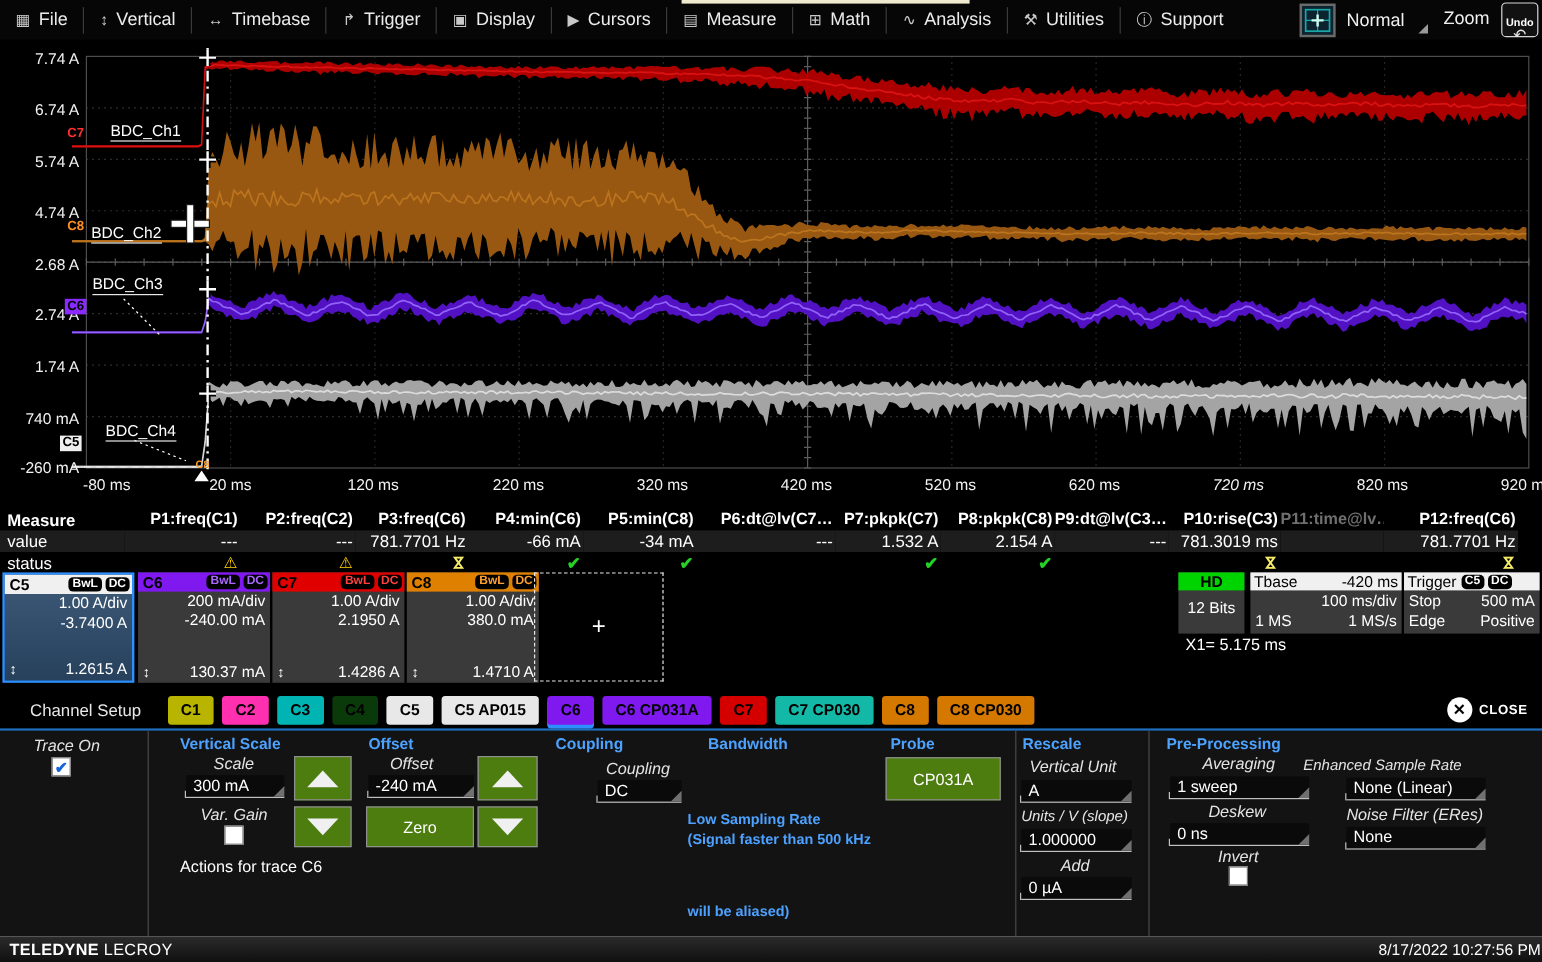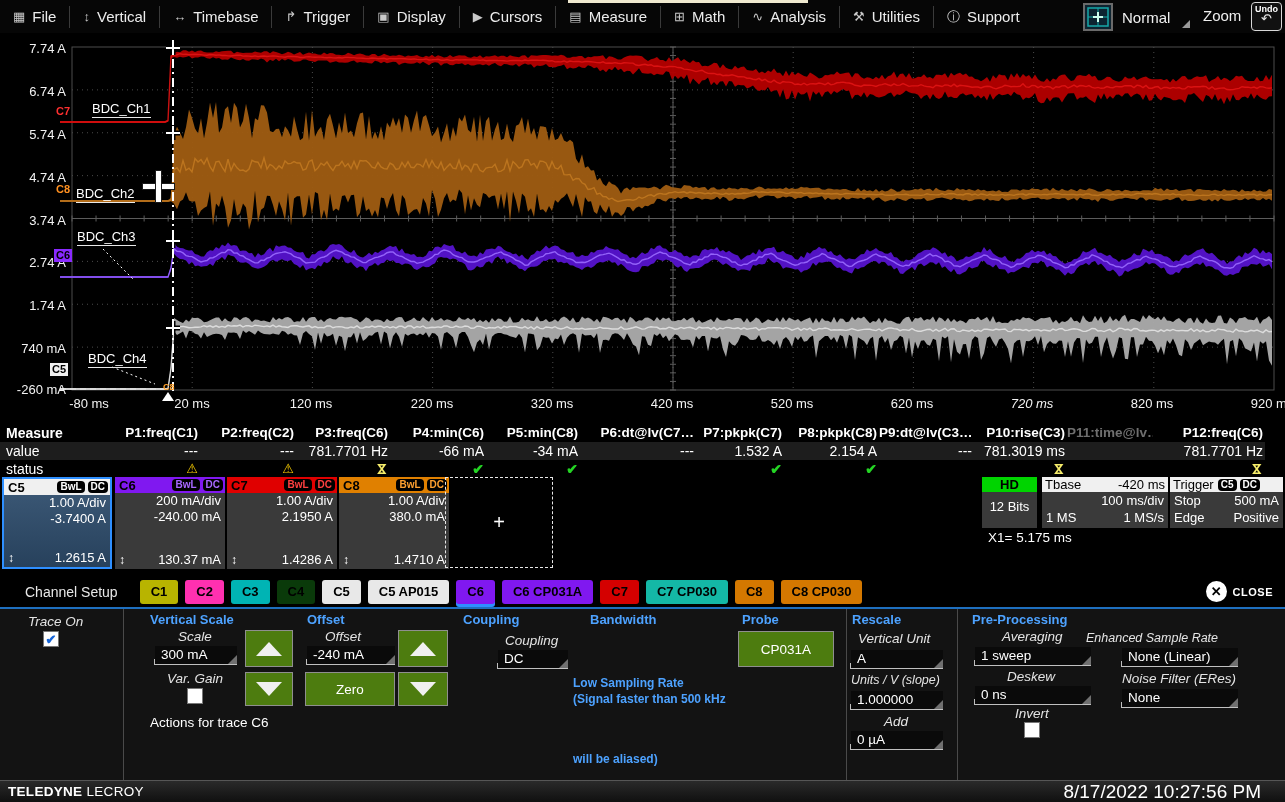--- a/index.html
+++ b/index.html
@@ -11,21 +11,21 @@
   #menubar { position:absolute; left:0; top:0; width:1285px; height:33px; background:#060606; display:flex; align-items:center; }
   .menu-item { display:flex; align-items:center; padding:0 13px; height:33px; color:#ececec; font-size:15px; cursor:default; }
   .menu-item .mi-icon { color:#c9c9c9; font-size:13px; margin-right:7px; }
   .menu-sep { width:1px; height:22px; background:#3a3a3a; }
   #topstrip { position:absolute; left:568px; top:0; width:240px; height:3px; background:#efe9cf; }
   #grid-mode-box { position:absolute; left:1083px; top:3px; width:30px; height:28px; background:#0d2430; border:2px solid #6a6a6a; display:flex; align-items:center; justify-content:center; }
   #normal-btn { position:absolute; left:1115px; top:3px; width:78px; height:28px; display:flex; align-items:center; padding-left:7px; font-size:15px; color:#f0f0f0; }
   #normal-btn::after { content:""; position:absolute; right:3px; bottom:3px; border-left:8px solid transparent; border-bottom:8px solid #9a9a9a; }
   #zoom-label { position:absolute; left:1203px; top:7px; font-size:15px; color:#f0f0f0; }
   #undo-btn { position:absolute; left:1251px; top:2px; width:31px; height:29px; border:1px solid #d8d8d8; border-radius:4px; display:flex; flex-direction:column; align-items:center; line-height:1; background:#111; }
-  #undo-btn .u1 { font-size:9px; font-weight:bold; color:#fff; margin-top:2px;text-align:right; }
+  #undo-btn .u1 { font-size:9px; font-weight:bold; color:#fff; margin-top:12px;text-align:right; }
   #undo-btn .u2 { font-size:13px; color:#e8e8e8; margin-top:-2px; }
 
   
   #wave-svg { position:absolute; left:0; top:34px; }
   .ylab { position:absolute; width:62px; text-align:right; font-size:13px; color:#f2f2f2; }
   .xlab { position:absolute; top:396px; transform:translateX(-50%); font-size:13px; color:#f2f2f2; white-space:nowrap; }
   .trace-name { position:absolute; font-size:13px; color:#fff; border-bottom:1px solid #e8e8e8; padding-bottom:1px; white-space:nowrap; }
   .ch-marker { position:absolute; font-size:11px; font-weight:bold; line-height:13px; padding:0 2px; }
   #trig-tri { position:absolute; left:162px; top:392px; width:0; height:0; border-left:6px solid transparent; border-right:6px solid transparent; border-bottom:9px solid #fff; }
   #cursor-ch-label { position:absolute; left:163px; top:382px; font-size:9px; color:#ffa028; font-weight:bold; }
@@ -81,21 +81,21 @@
   .btn3d { position:absolute; background:#4d7c0f; border:1px solid #8f8f8f; color:#fff; font-size:13.5px; display:flex; align-items:center; justify-content:center; }
   .tri-up { width:0; height:0; border-left:13px solid transparent; border-right:13px solid transparent; border-bottom:14px solid #f0f0f0; }
   .tri-down { width:0; height:0; border-left:13px solid transparent; border-right:13px solid transparent; border-top:14px solid #f0f0f0; }
   .cb { position:absolute; width:16px; height:16px; background:#fff; border:1px solid #777; color:#1565d8; font-size:13px; font-weight:bold; text-align:center; line-height:15px; }
   .bw-warn { position:absolute; font-size:12px; font-weight:bold; color:#4da2ff; white-space:nowrap; }
 
   
   #statusbar { position:absolute; left:0; top:780px; width:1285px; height:22px; background:linear-gradient(#2a2a2a,#101010); border-top:1px solid #565656; display:flex; align-items:center; }
   #brand { margin-left:8px; font-size:13.5px; color:#fff; letter-spacing:0.3px; }
   #brand b { font-weight:bold; }
-  #datetime { margin-left:auto; margin-right:24px; font-size:19px; color:#fff; }
+  #datetime { margin-left:auto; margin-right:1px; font-size:13px; color:#fff; }
 </style>
 </head>
 <body>
 
 <div id="screen">
 
   <div id="menubar">
       <div class="menu-item">
         <span class="mi-icon">▦</span>
         <span>File</span>
@@ -325,21 +325,21 @@
         <line x1="173" y1="287" x2="173" y2="301" stroke="#000" stroke-width="5"></line>
         <line x1="166" y1="294" x2="180" y2="294" stroke="#fff" stroke-width="2"></line>
         <line x1="173" y1="287" x2="173" y2="301" stroke="#fff" stroke-width="2"></line>
       </g>
     </svg>
   <div id="ylabels">
       <span class="ylab" style="left: 4px; top: 41px;">7.74 A</span>
       <span class="ylab" style="left: 4px; top: 84px;">6.74 A</span>
       <span class="ylab" style="left: 4px; top: 127px;">5.74 A</span>
       <span class="ylab" style="left: 4px; top: 170px;">4.74 A</span>
-      <span class="ylab" style="left: 4px; top: 213px;">3.74 A</span>
+      <span class="ylab" style="left: 4px; top: 213px;">2.68 A</span>
       <span class="ylab" style="left: 4px; top: 255px;">2.74 A</span>
       <span class="ylab" style="left: 4px; top: 298px;">1.74 A</span>
       <span class="ylab" style="left: 4px; top: 341px;">740 mA</span>
       <span class="ylab" style="left: 4px; top: 382px;">-260 mA</span>
     </div>
   <div id="xlabels">
       <span class="xlab" style="left: 89px;">-80 ms</span>
       <span class="xlab" style="left: 192px;">20 ms</span>
       <span class="xlab" style="left: 311px;">120 ms</span>
       <span class="xlab" style="left: 432px;">220 ms</span>

